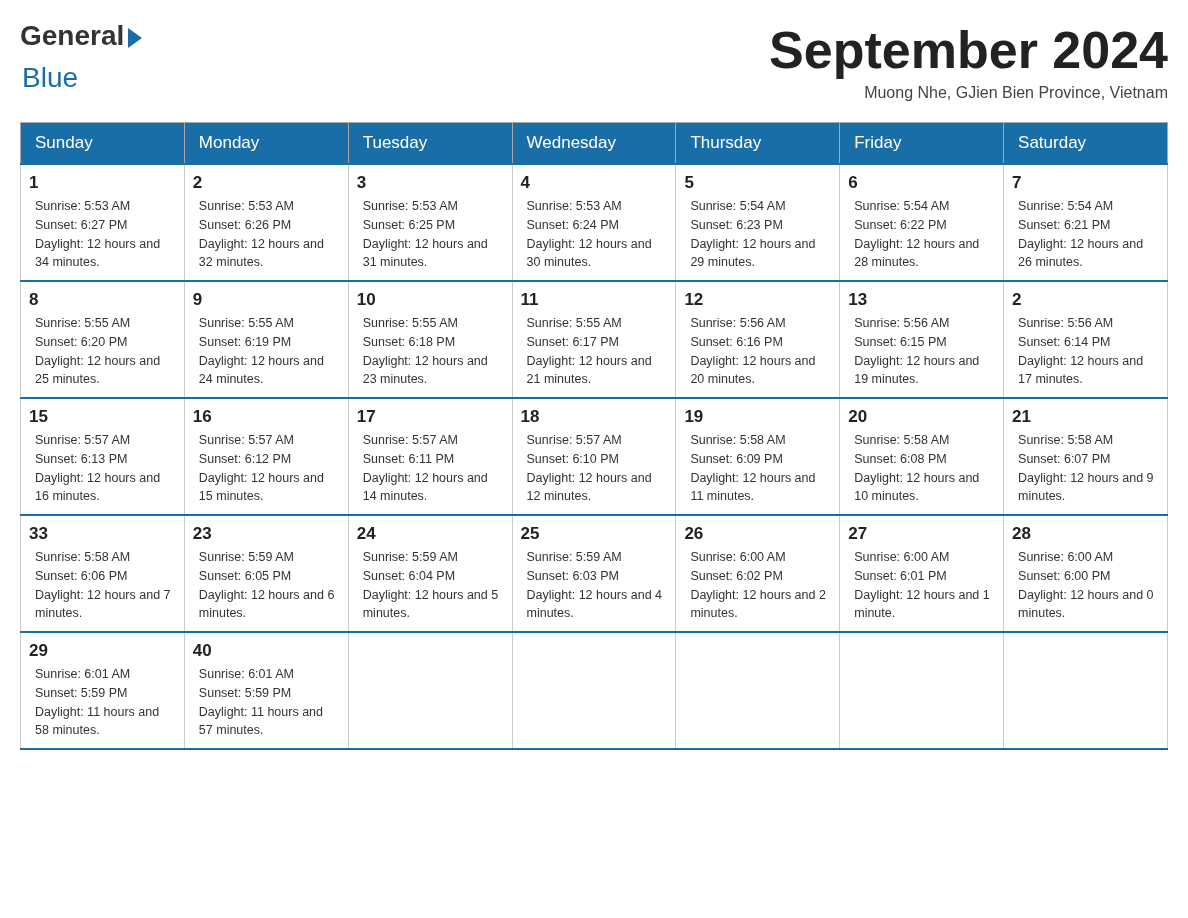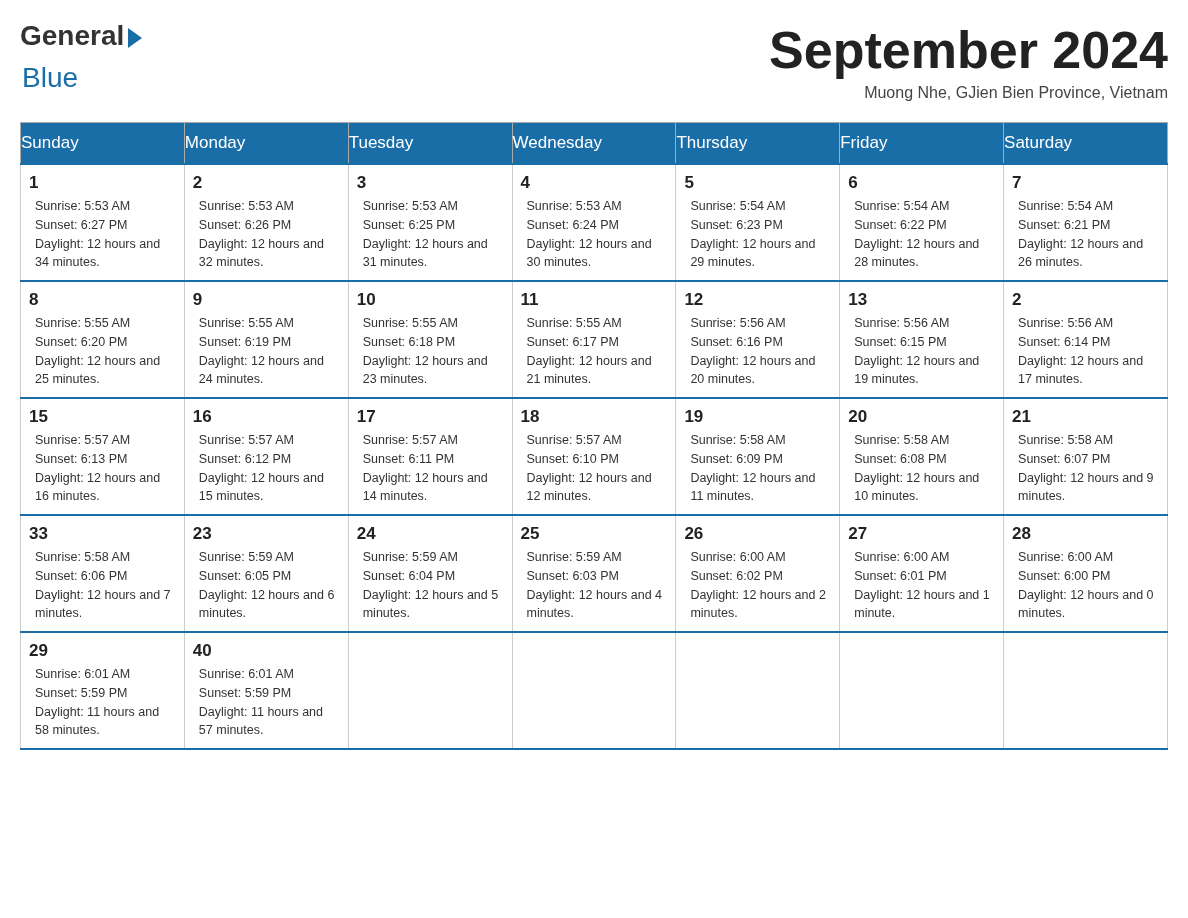--- a/index.html
+++ b/index.html
@@ -60,21 +60,21 @@
       margin-top: 4px;
     }
     .calendar {
       width: 100%;
       border-collapse: collapse;
       border: 1px solid #aaa;
     }
     .calendar th {
       background-color: #1a6ea8;
       color: white;
-      padding: 10px 0;
+      padding: 10px 14px;
       text-align: left;
       font-size: 17px;
       font-weight: normal;
       border: 1px solid #aaa;
     }
     .calendar td {
       vertical-align: top;
       padding: 8px;
       border: 1px solid #ccc;
       width: 14.28%;

